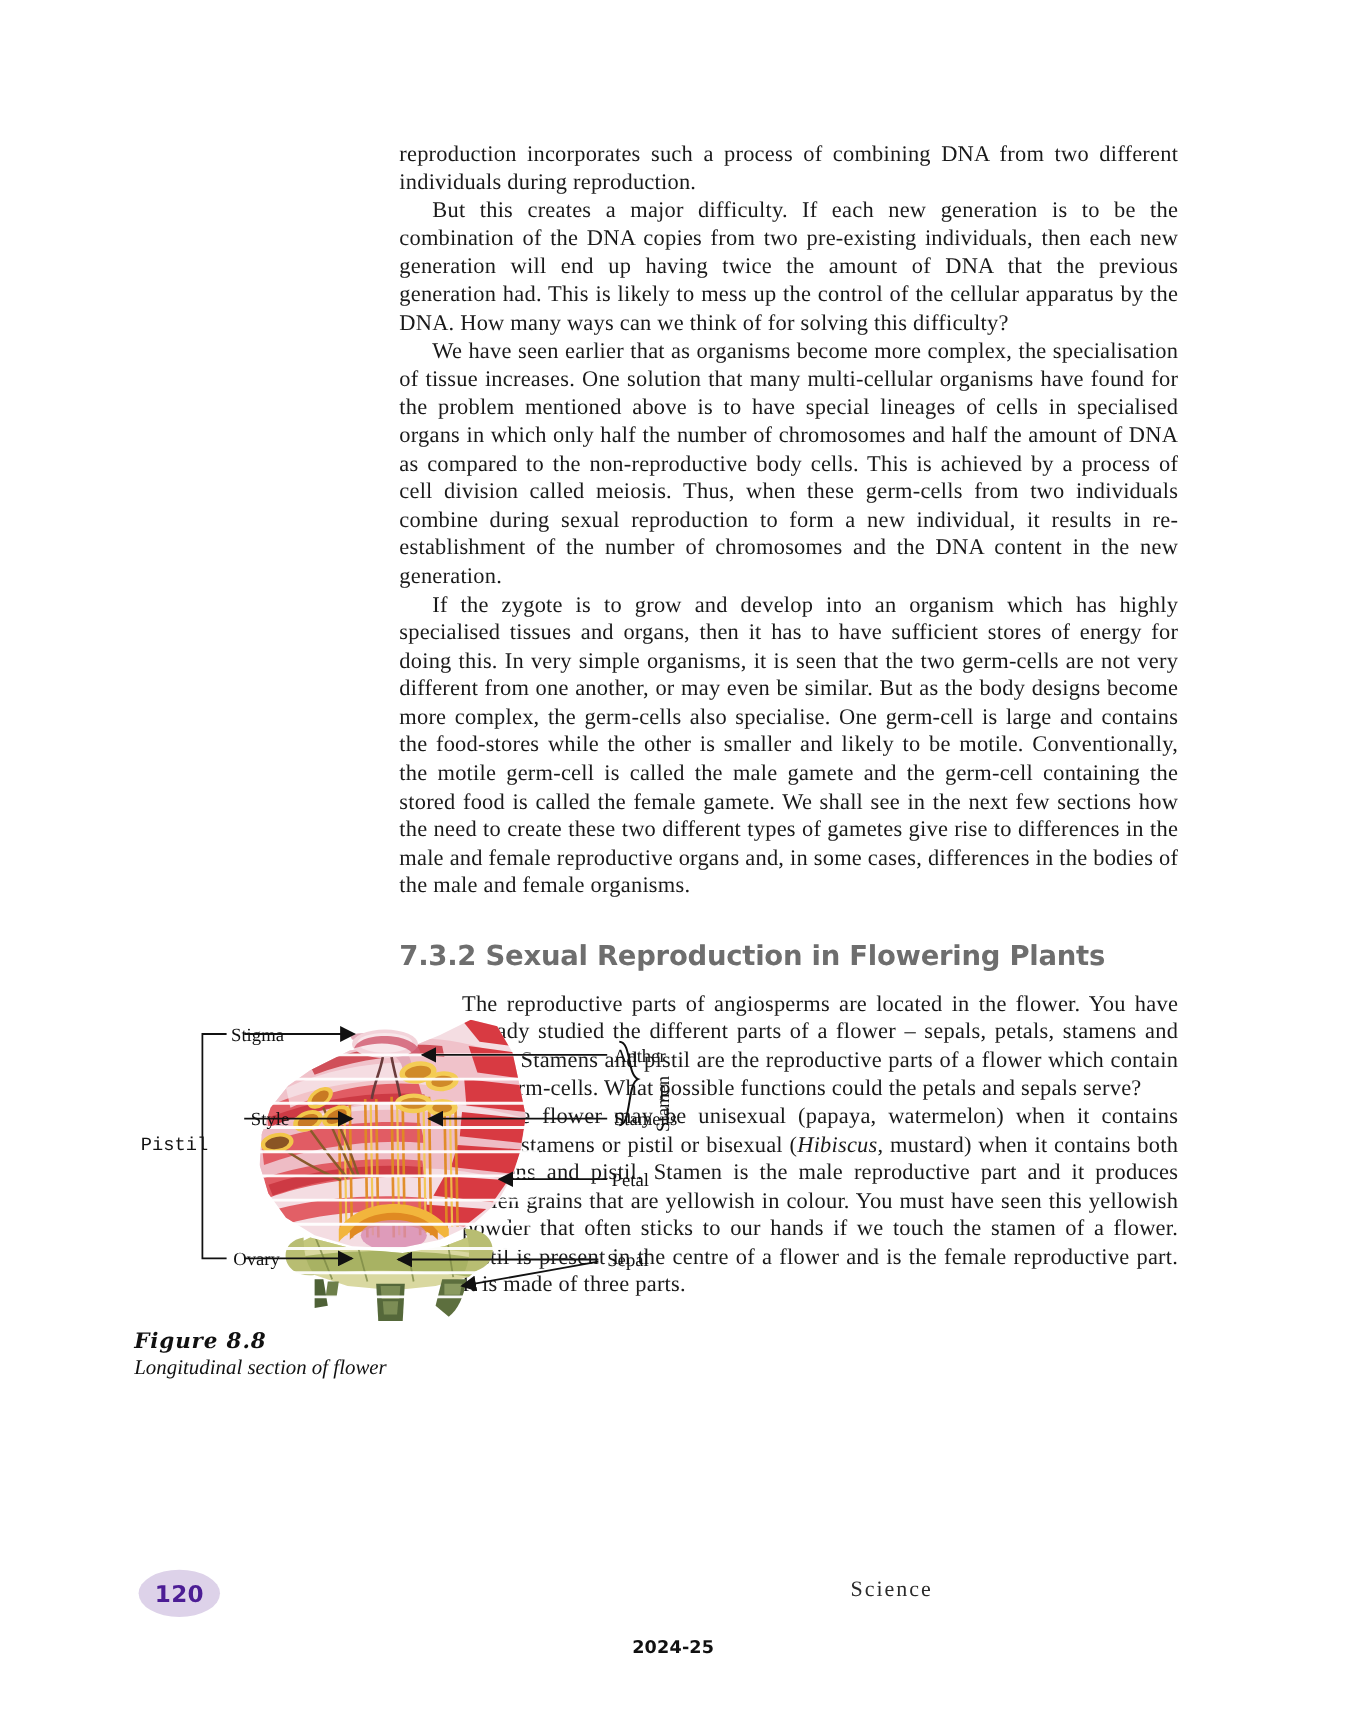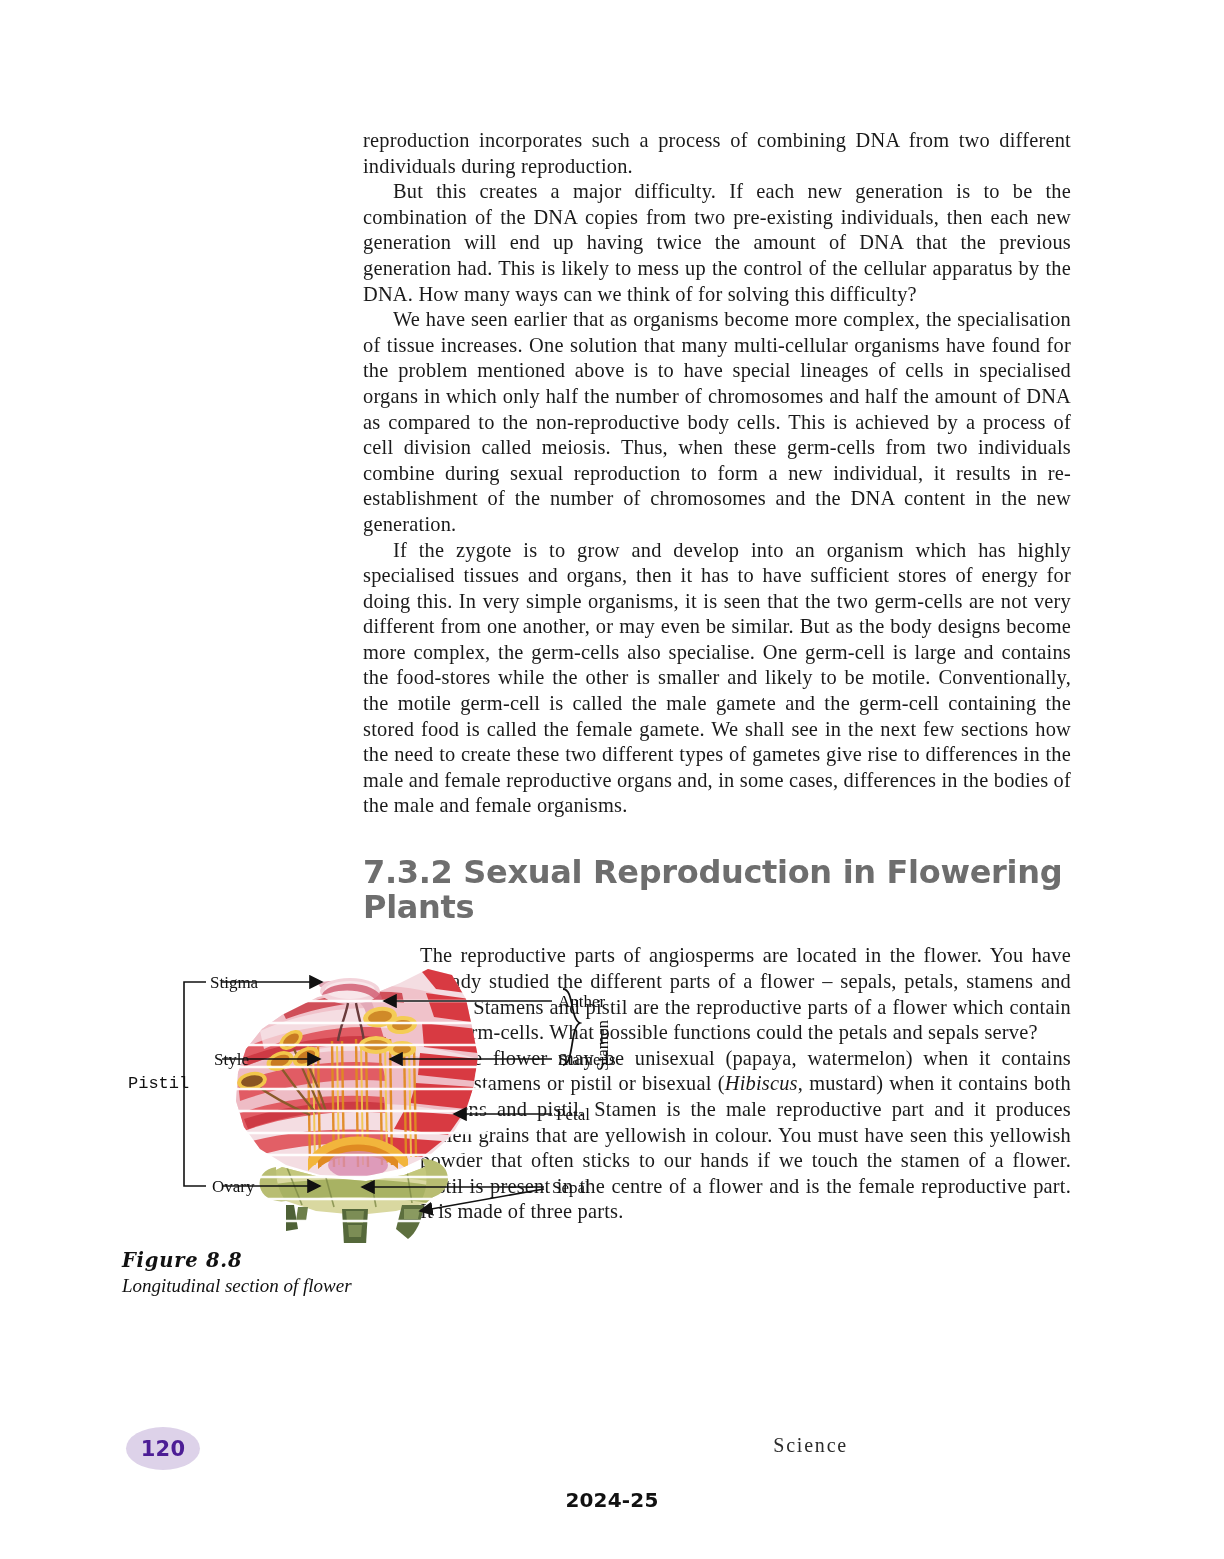--- a/index.html
+++ b/index.html
@@ -40,21 +40,21 @@
     text-indent: 0;
     letter-spacing: 0.01em;
     -webkit-hyphens: none;
     hyphens: none;
   }
   p.body-par.indent { text-indent: 30px; }
 
   h2.section-head {
     margin: 36px 0 18px 0;
     font-family: "DejaVu Sans", "Liberation Sans", sans-serif;
-    font-size: 32px;
+    font-size: 25px;
     font-weight: bold;
     color: #6e6e6e;
     letter-spacing: -0.01em;
     line-height: 1.1;
   }
 
   
   .figure-float {
     float: left;
     width: 280px;
@@ -156,21 +156,21 @@
     letter-spacing: 0.09em;
     color: #2a2a2a;
   }
   .footer-year {
     position: absolute;
     left: 0;
     width: 1224px;
     top: 1488px;
     text-align: center;
     font-family: "DejaVu Sans", "Liberation Sans", sans-serif;
-    font-size: 20px;
+    font-size: 16px;
     font-weight: bold;
     color: #111;
     letter-spacing: 0.01em;
   }
 
   .clearfix::after { content: ""; display: table; clear: both; }
 </style>
 </head>
 <body>
 
@@ -365,21 +365,21 @@
             <path d="M430,165 L332,165" marker-end="url(#ah)"></path>
 
             <path d="M422,238 L240,238" marker-end="url(#ah)"></path>
             <path d="M422,240 L298,262" marker-end="url(#ah)"></path>
           </g>
 
           <path d="M441,40 C452,40 448,70 458,74 C448,78 452,116 441,116" stroke="#111" stroke-width="1.8" fill="none"></path>
         </svg>
 
         <div class="lbl" style="left:88px;  top:25px;">Stigma</div>
-        <div class="lbl" style="left:92px;  top:102px;">Style</div>
+        <div class="lbl" style="left:106px;  top:102px;">Style</div>
         <div class="lbl" style="left:6px;   top:126px;font-family:Liberation Mono, monospace;">Pistil</div>
         <div class="lbl" style="left:90px;  top:229px;">Ovary</div>
         <div class="lbl" style="left:436px; top:44px;">Anther</div>
         <div class="lbl" style="left:436px; top:102px;">Stamens</div>
         <div class="lbl rot" style="left:472px; top:122px;">Stamen</div>
         <div class="lbl" style="left:434px; top:157px;">Petal</div>
         <div class="lbl" style="left:430px; top:230px;">Sepal</div>
       </div>
 
       <div class="caption">

